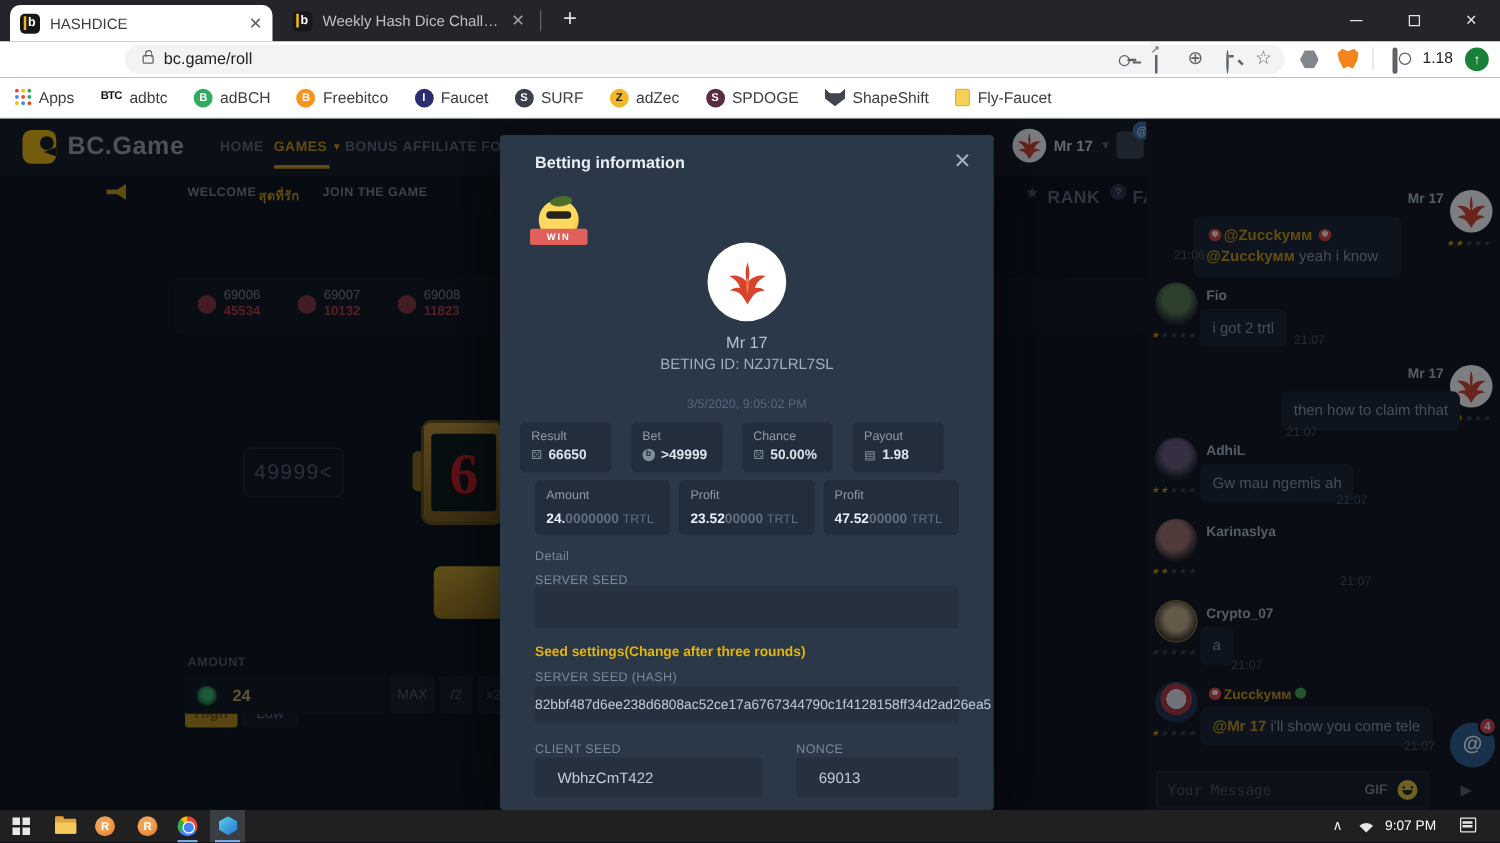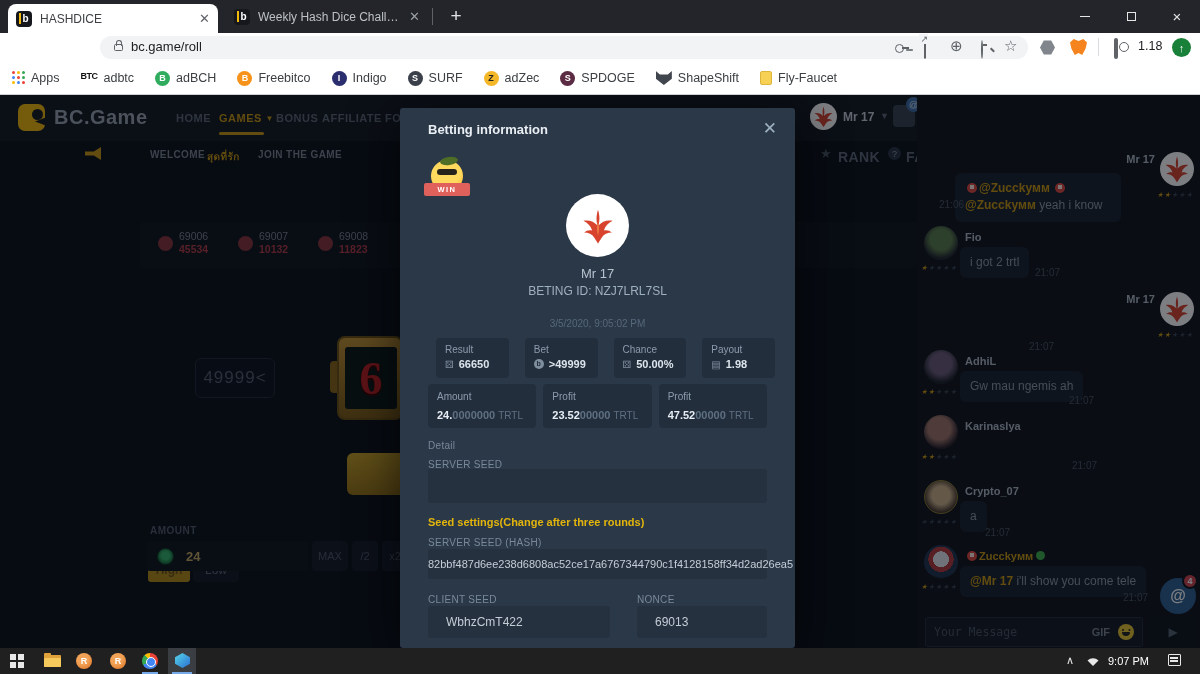--- a/index.html
+++ b/index.html
@@ -128,21 +128,21 @@
   #mclose{position:absolute;right:18px;top:10px;font-size:17px;color:#9db0c0}
   #winbadge{position:absolute;left:26px;top:52px;width:42px;height:46px}
   #winface{position:absolute;left:5px;top:0;width:32px;height:32px;border-radius:50%;background:radial-gradient(circle at 45% 35%,#ffd95e 0 55%,#f2a71b)}
   #winglasses{position:absolute;left:11px;top:9px;width:20px;height:6px;background:#26221c;border-radius:3px}
   #winhat{position:absolute;left:14px;top:-3px;width:18px;height:8px;background:#4e6e28;border-radius:50%;transform:rotate(-8deg)}
   #winribbon{position:absolute;left:-2px;top:23px;width:46px;height:13px;background:#e0605c;border-radius:2px;color:#fff;font-size:7.5px;font-weight:bold;letter-spacing:1.5px;display:flex;align-items:center;justify-content:center}
   #mavatar{position:absolute;left:166px;top:86px;width:63px;height:63px;border-radius:50%;background:#fff;display:flex;align-items:center;justify-content:center}
   #muser{position:absolute;left:0;top:158px;width:100%;text-align:center;font-size:13px;color:#b6c2cd}
   #mbetid{position:absolute;left:0;top:176px;width:100%;text-align:center;font-size:12px;color:#9fb0bf}
   #mdate{position:absolute;left:0;top:210px;width:100%;text-align:center;font-size:10px;color:#55687b}
-  #mstats{position:absolute;left:36px;top:230px;width:339px;display:flex;gap:16px}
+  #mstats{position:absolute;left:16px;top:230px;width:339px;display:flex;gap:16px}
   .statcard{flex:1;height:40px;background:#232e3d;border-radius:4px;padding:6px 9px}
   .statlbl{font-size:10px;color:#8c9bab;margin-bottom:3px}
   .statval{font-size:11px;font-weight:bold;color:#dce5ec;display:flex;align-items:center;gap:5px}
   .sic{color:#7f8e9c;font-size:10px;font-weight:normal}
   .sic-coin{display:inline-block;width:10px;height:10px;border-radius:50%;background:#7f8e9c;color:#232e3d;font-size:7px;font-weight:bold;text-align:center;line-height:10px}
   #mamounts{position:absolute;left:28px;top:276px;width:339px;display:flex;gap:7px}
   .amtcard{flex:1;height:44px;background:#232e3d;border-radius:4px;padding:7px 9px}
   .amtbold{font-size:11px;font-weight:bold;color:#e7eef5}
   .amtdim{font-size:11px;font-weight:bold;color:#5e7082}
   .amtcur{font-size:10px;color:#5e7082;margin-left:3px}
@@ -247,21 +247,21 @@
   <span class="bm">
     <span class="bm-c" style="background:#2fac5e">B</span>
     <span>adBCH</span>
   </span>
   <span class="bm">
     <span class="bm-c" style="background:#f7931a">B</span>
     <span>Freebitco</span>
   </span>
   <span class="bm">
     <span class="bm-c" style="background:#2b2e6e">I</span>
-    <span>Indigo</span>
+    <span>Faucet</span>
   </span>
   <span class="bm">
     <span class="bm-c" style="background:#3a3f4a">S</span>
     <span>SURF</span>
   </span>
   <span class="bm">
     <span class="bm-c" style="background:#f4b728;color:#222">Z</span>
     <span>adZec</span>
   </span>
   <span class="bm">
@@ -373,20 +373,21 @@
     <span class="cstars" style="left:4px;top:169px"><i class="st-f"></i><i class="st-e"></i><i class="st-e"></i><i class="st-e"></i><i class="st-e"></i></span>
     <span class="cname" style="left:48px;top:136px">Fio</span>
     <div class="cbubble" style="left:43px;top:152px">i got 2 trtl</div>
     <span class="ctime" style="left:118px;top:172px">21:07</span>
 
     <span class="cname" style="right:45px;top:198px">Mr 17</span>
     <span class="cavatar" style="left:243px;top:197px;background:#fff"><svg viewBox="0 0 60 60" width="34" height="34">
           <path d="M30 8C27 18 28 23 29 29 25 24 17 21 10 23c6 3 10 7 12 13-4-1-8 0-11 3 6 0 11 2 14 7 2 3 4 6 5 8 1-2 3-5 5-8 3-5 8-7 14-7-3-3-7-4-11-3 2-6 6-10 12-13-7-2-15 1-19 6 1-6 2-11-1-21z" fill="#d8432e"></path>
         </svg></span>
     <span class="cstars" style="left:240px;top:236px"><i class="st-f"></i><i class="st-f"></i><i class="st-e"></i><i class="st-e"></i><i class="st-e"></i></span>
+    <div class="cbubble" style="left:108px;top:218px">then how to claim thhat</div>
     <span class="ctime" style="left:112px;top:246px">21:07</span>
 
     <span class="cavatar" style="left:7px;top:255px;background:radial-gradient(circle at 50% 40%,#6b5a78 0 40%,#1d2027 70%)"></span>
     <span class="cstars" style="left:4px;top:293px"><i class="st-f"></i><i class="st-f"></i><i class="st-e"></i><i class="st-e"></i><i class="st-e"></i></span>
     <span class="cname" style="left:48px;top:260px">AdhiL</span>
     <div class="cbubble" style="left:43px;top:276px">Gw mau ngemis ah</div>
     <span class="ctime" style="left:152px;top:300px">21:07</span>
 
     <span class="cavatar" style="left:7px;top:320px;background:radial-gradient(circle at 45% 40%,#a2766a 0 40%,#2a2128 70%)"></span>
     <span class="cstars" style="left:4px;top:358px"><i class="st-f"></i><i class="st-f"></i><i class="st-e"></i><i class="st-e"></i><i class="st-e"></i></span>

